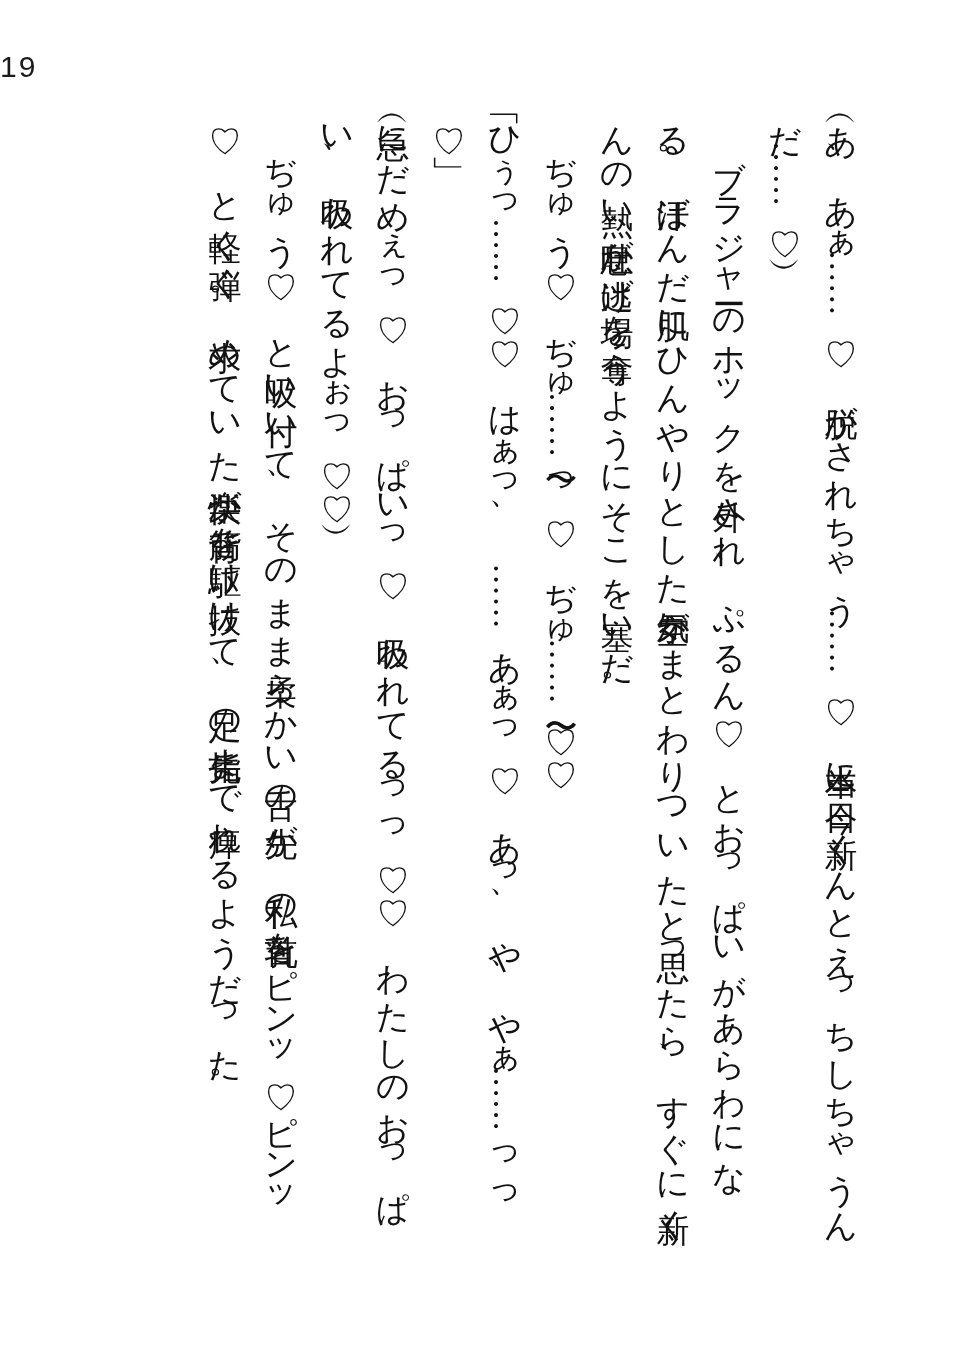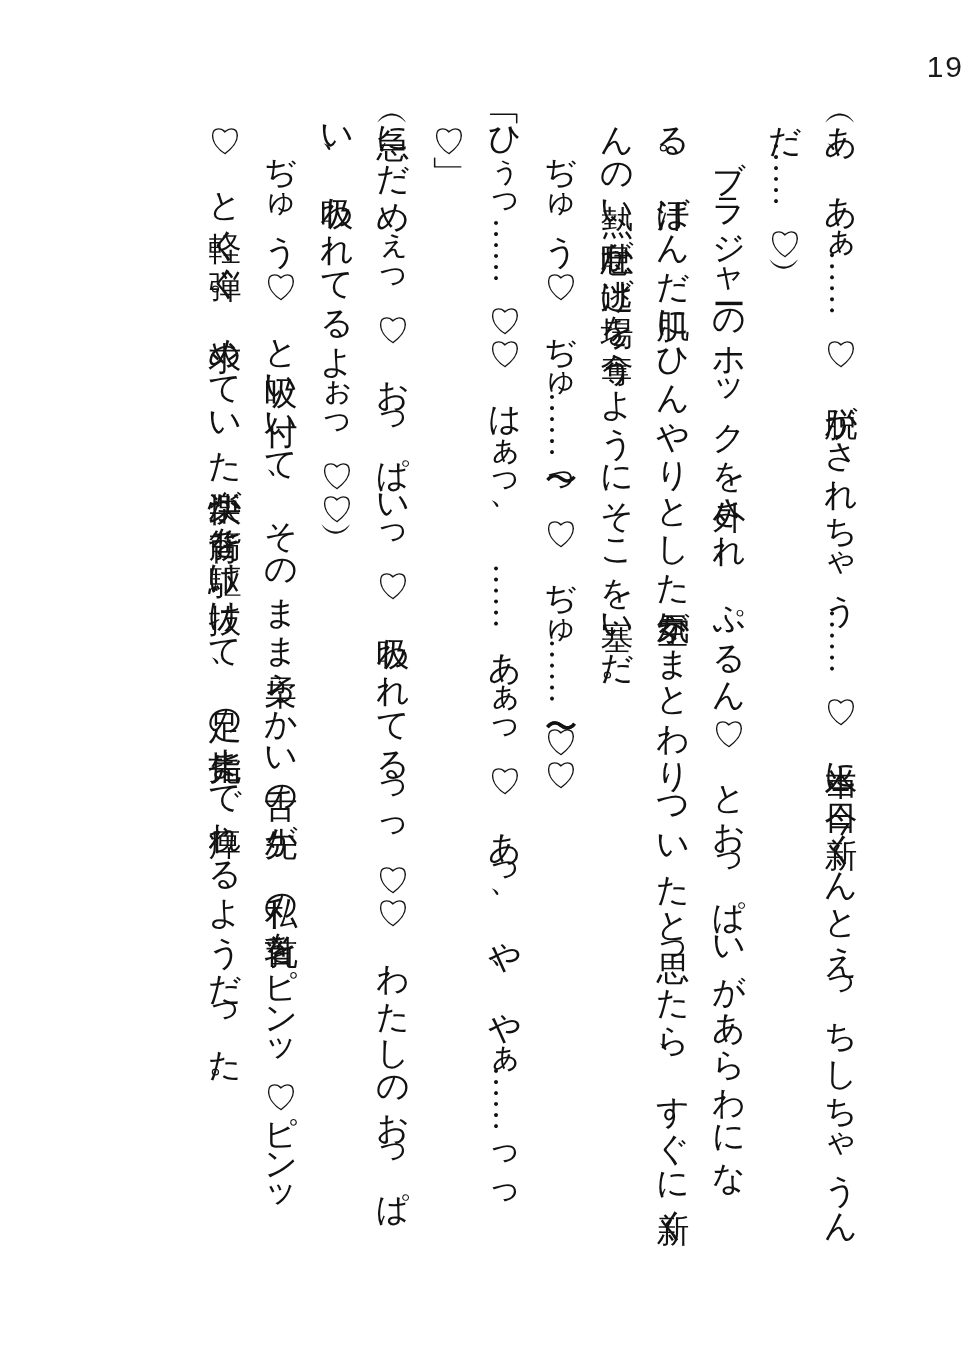--- a/index.html
+++ b/index.html
@@ -16,21 +16,21 @@
   }
   .page {
     position: absolute;
     inset: 0;
   }
   .page-number {
     position: absolute;
     top: 52px;
     left: 0;
     width: 100%;
-    text-align: right;
+    text-align: left;
     font-family: "Liberation Sans", sans-serif;
     font-size: 30px;
     letter-spacing: 2px;
     color: #1a1a1a;
     line-height: 1;
   }
   .text-block {
     position: absolute;
     top: 103px;
     right: 95px;

